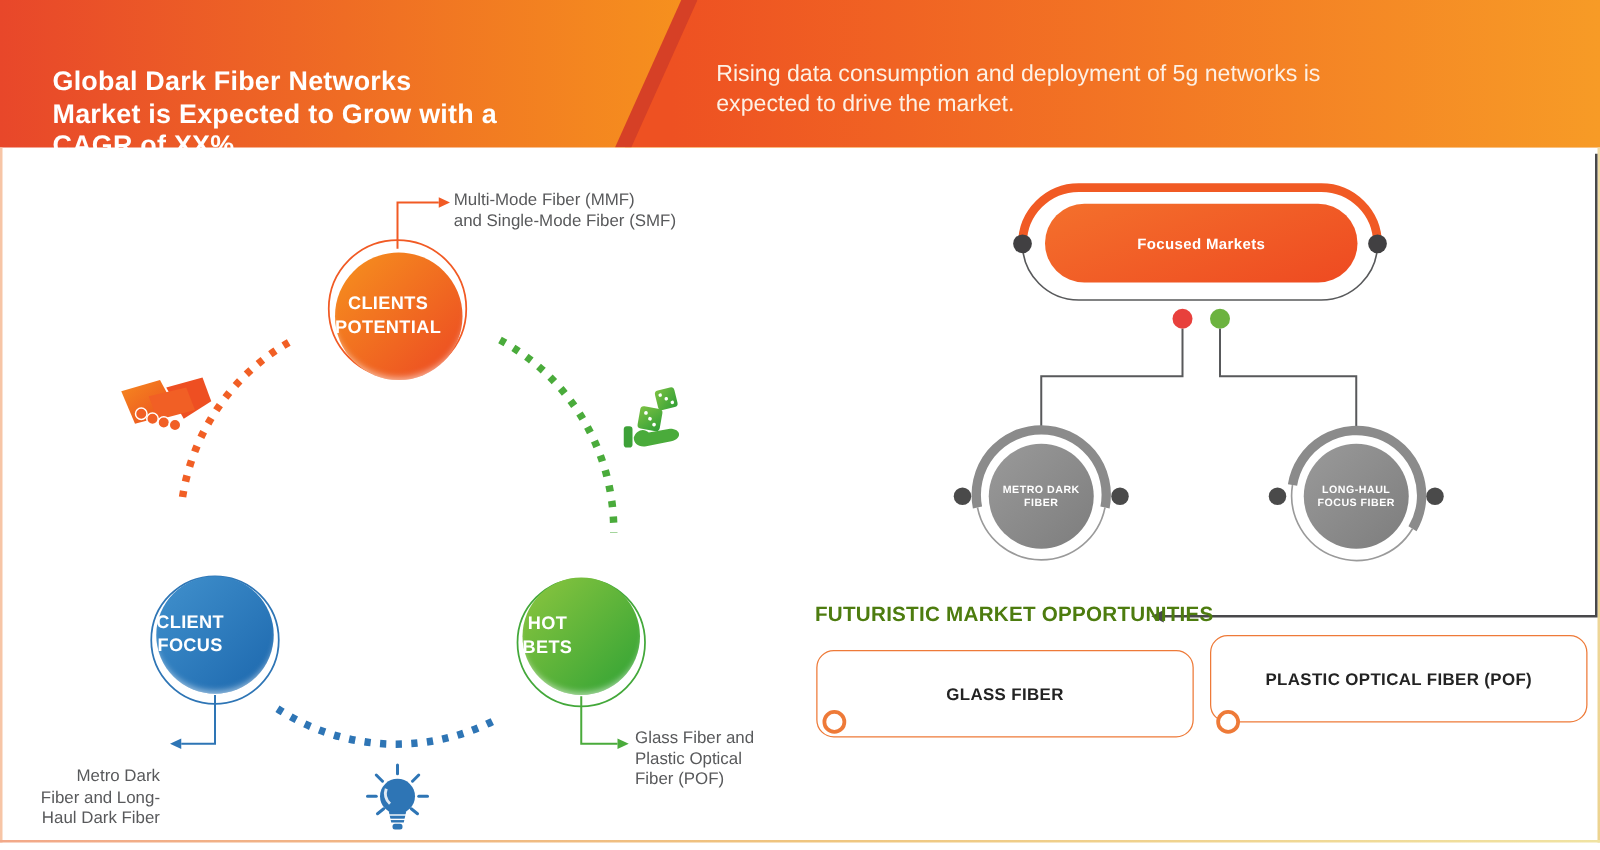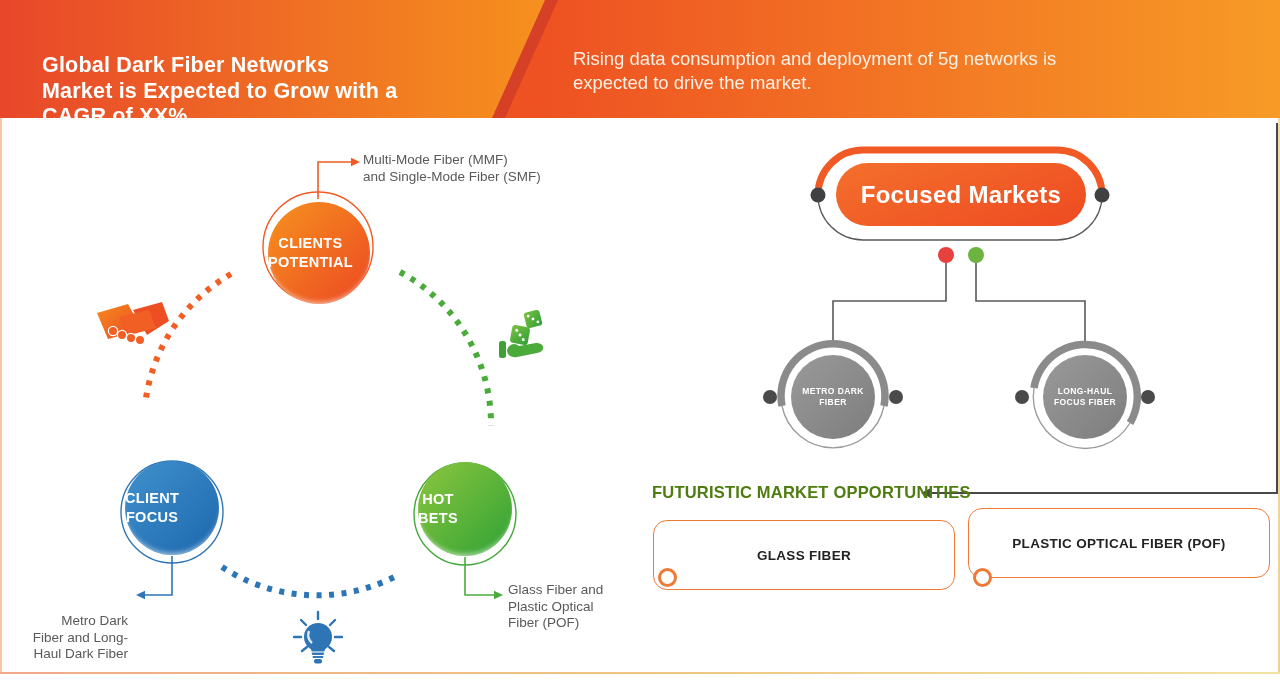--- a/index.html
+++ b/index.html
@@ -41,21 +41,21 @@
         background:linear-gradient(135deg,#8dc63f,#2fa235);}
   .callout{position:absolute;color:#58595b;font-size:13.5px;font-weight:500;line-height:16.5px;white-space:pre-line;}
   .callout-cp{left:363px;top:152px;width:220px;text-align:left;}
   .callout-cf{left:14px;top:613px;width:114px;text-align:right;}
   .callout-hb{left:508px;top:582px;width:130px;text-align:left;}
 
   
   .pill{position:absolute;left:836px;top:163px;width:250px;height:63px;border-radius:32px;
         background:linear-gradient(160deg,#f4702c,#ee4a21);
         display:flex;align-items:center;justify-content:center;color:#fff;
-        font-size:24px;font-weight:700;letter-spacing:.3px;}
+        font-size:12px;font-weight:700;letter-spacing:.3px;}
   .gnode{position:absolute;width:84px;height:84px;border-radius:50%;
         background:linear-gradient(135deg,#9a9a9a,#7d7d7d);
         display:flex;align-items:center;justify-content:center;color:#fff;
         font-size:8.5px;font-weight:700;letter-spacing:.4px;line-height:11px;
         text-align:center;white-space:pre-line;}
   .gnode-metro{left:791px;top:355px;}
   .gnode-lh{left:1043px;top:355px;}
   .gnode span{white-space:pre-line;}
 
   

